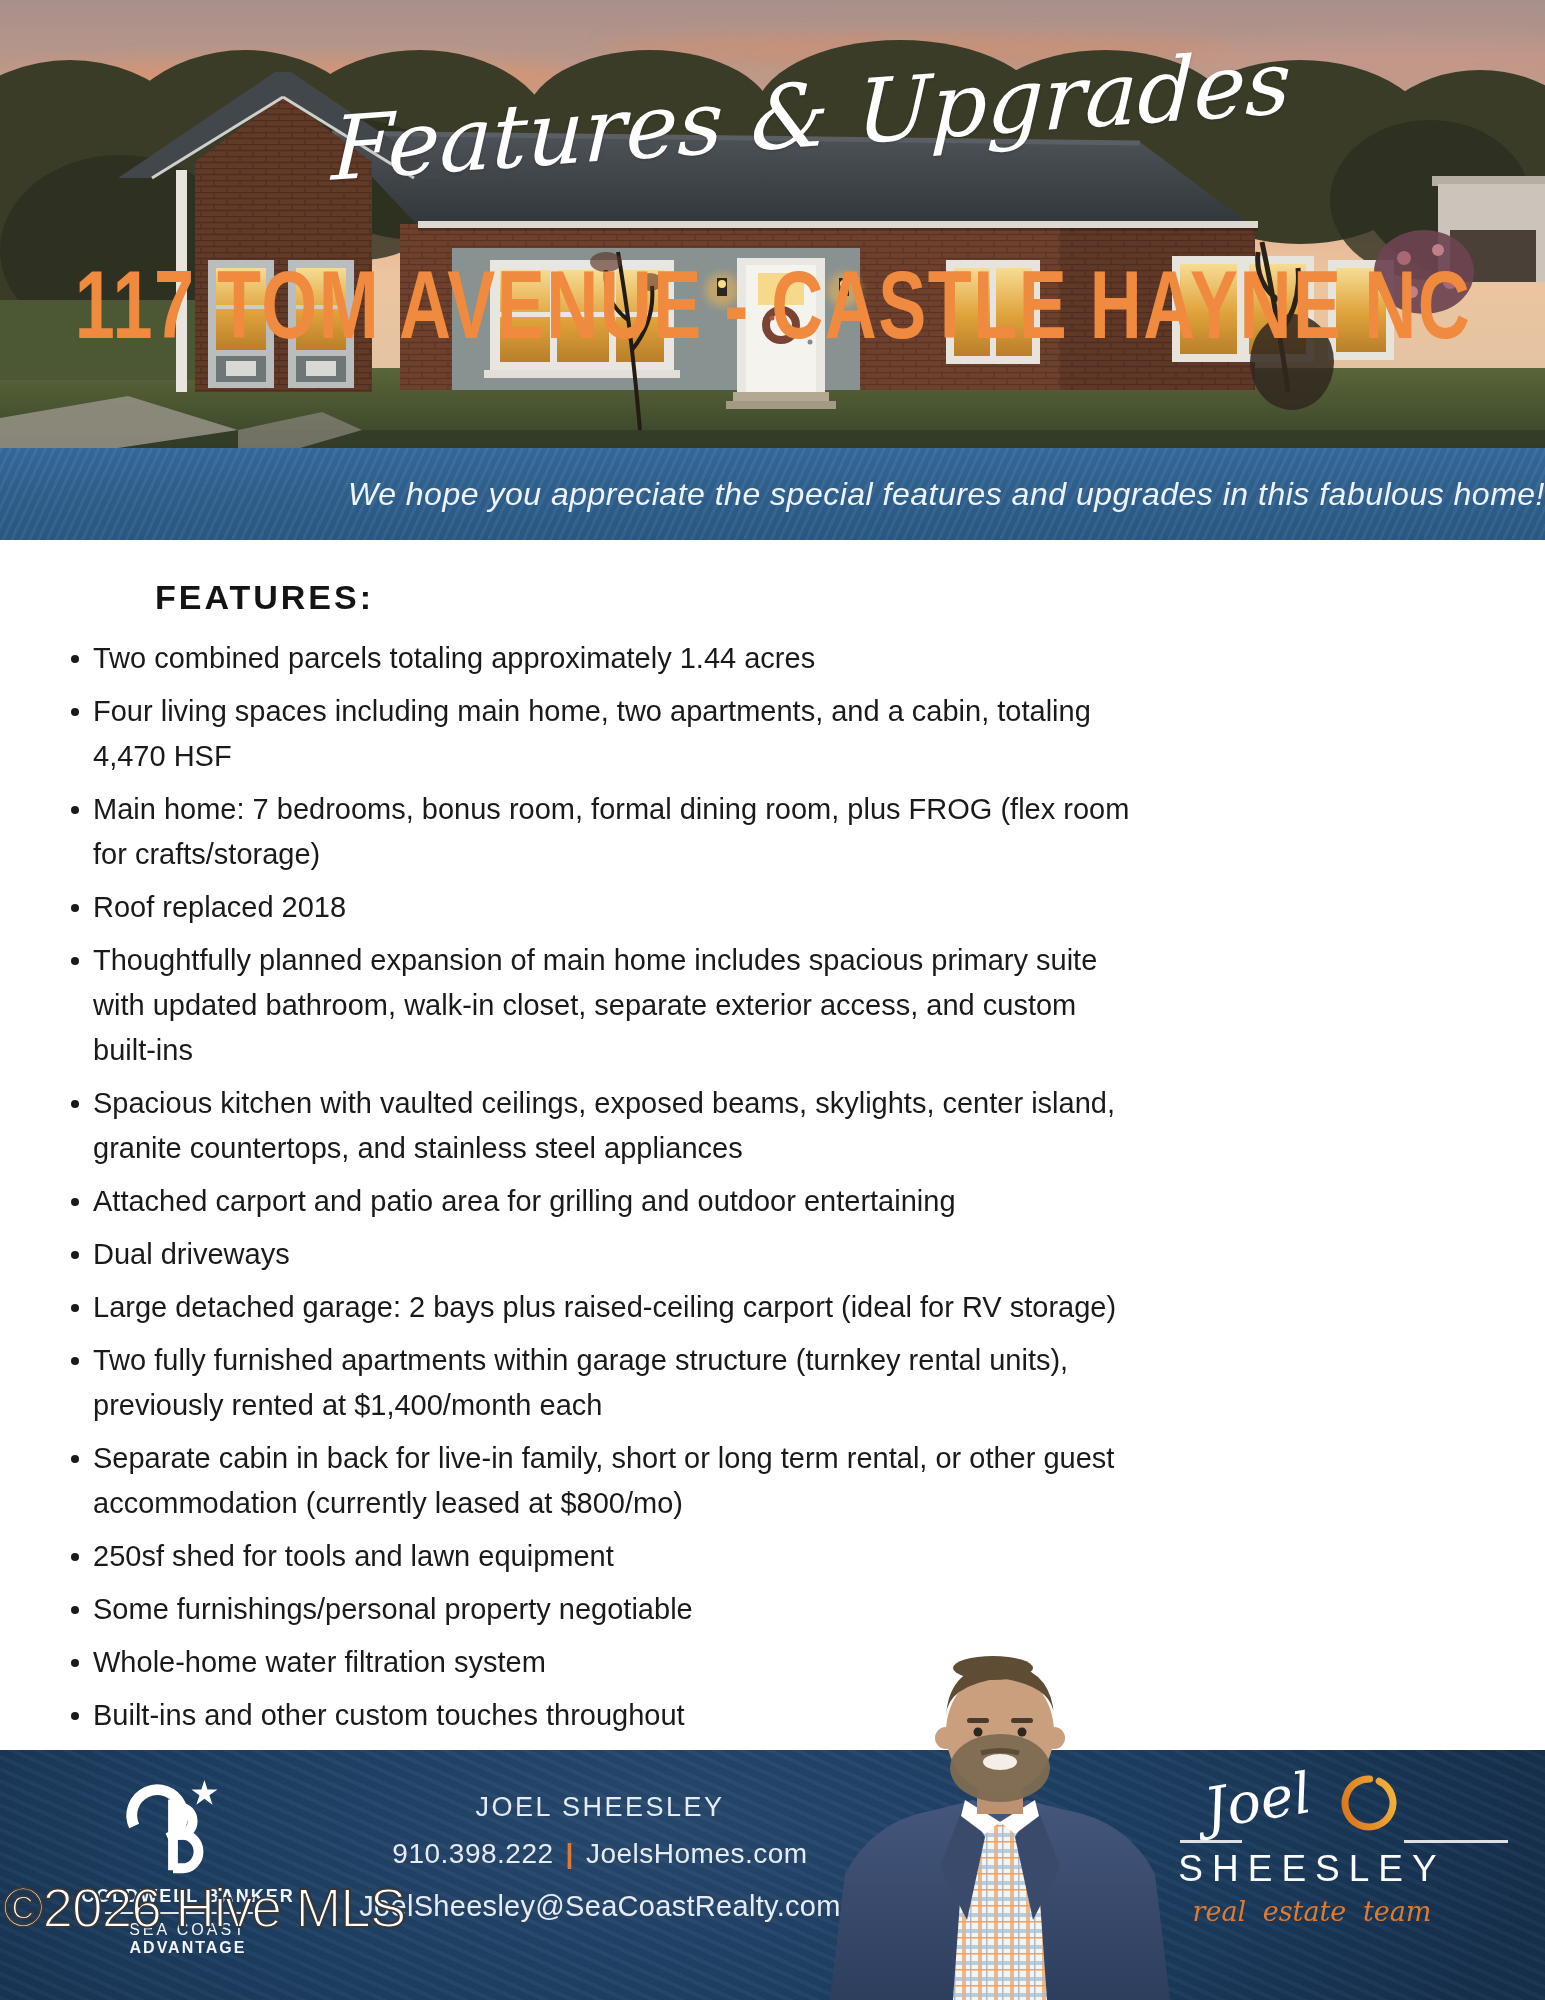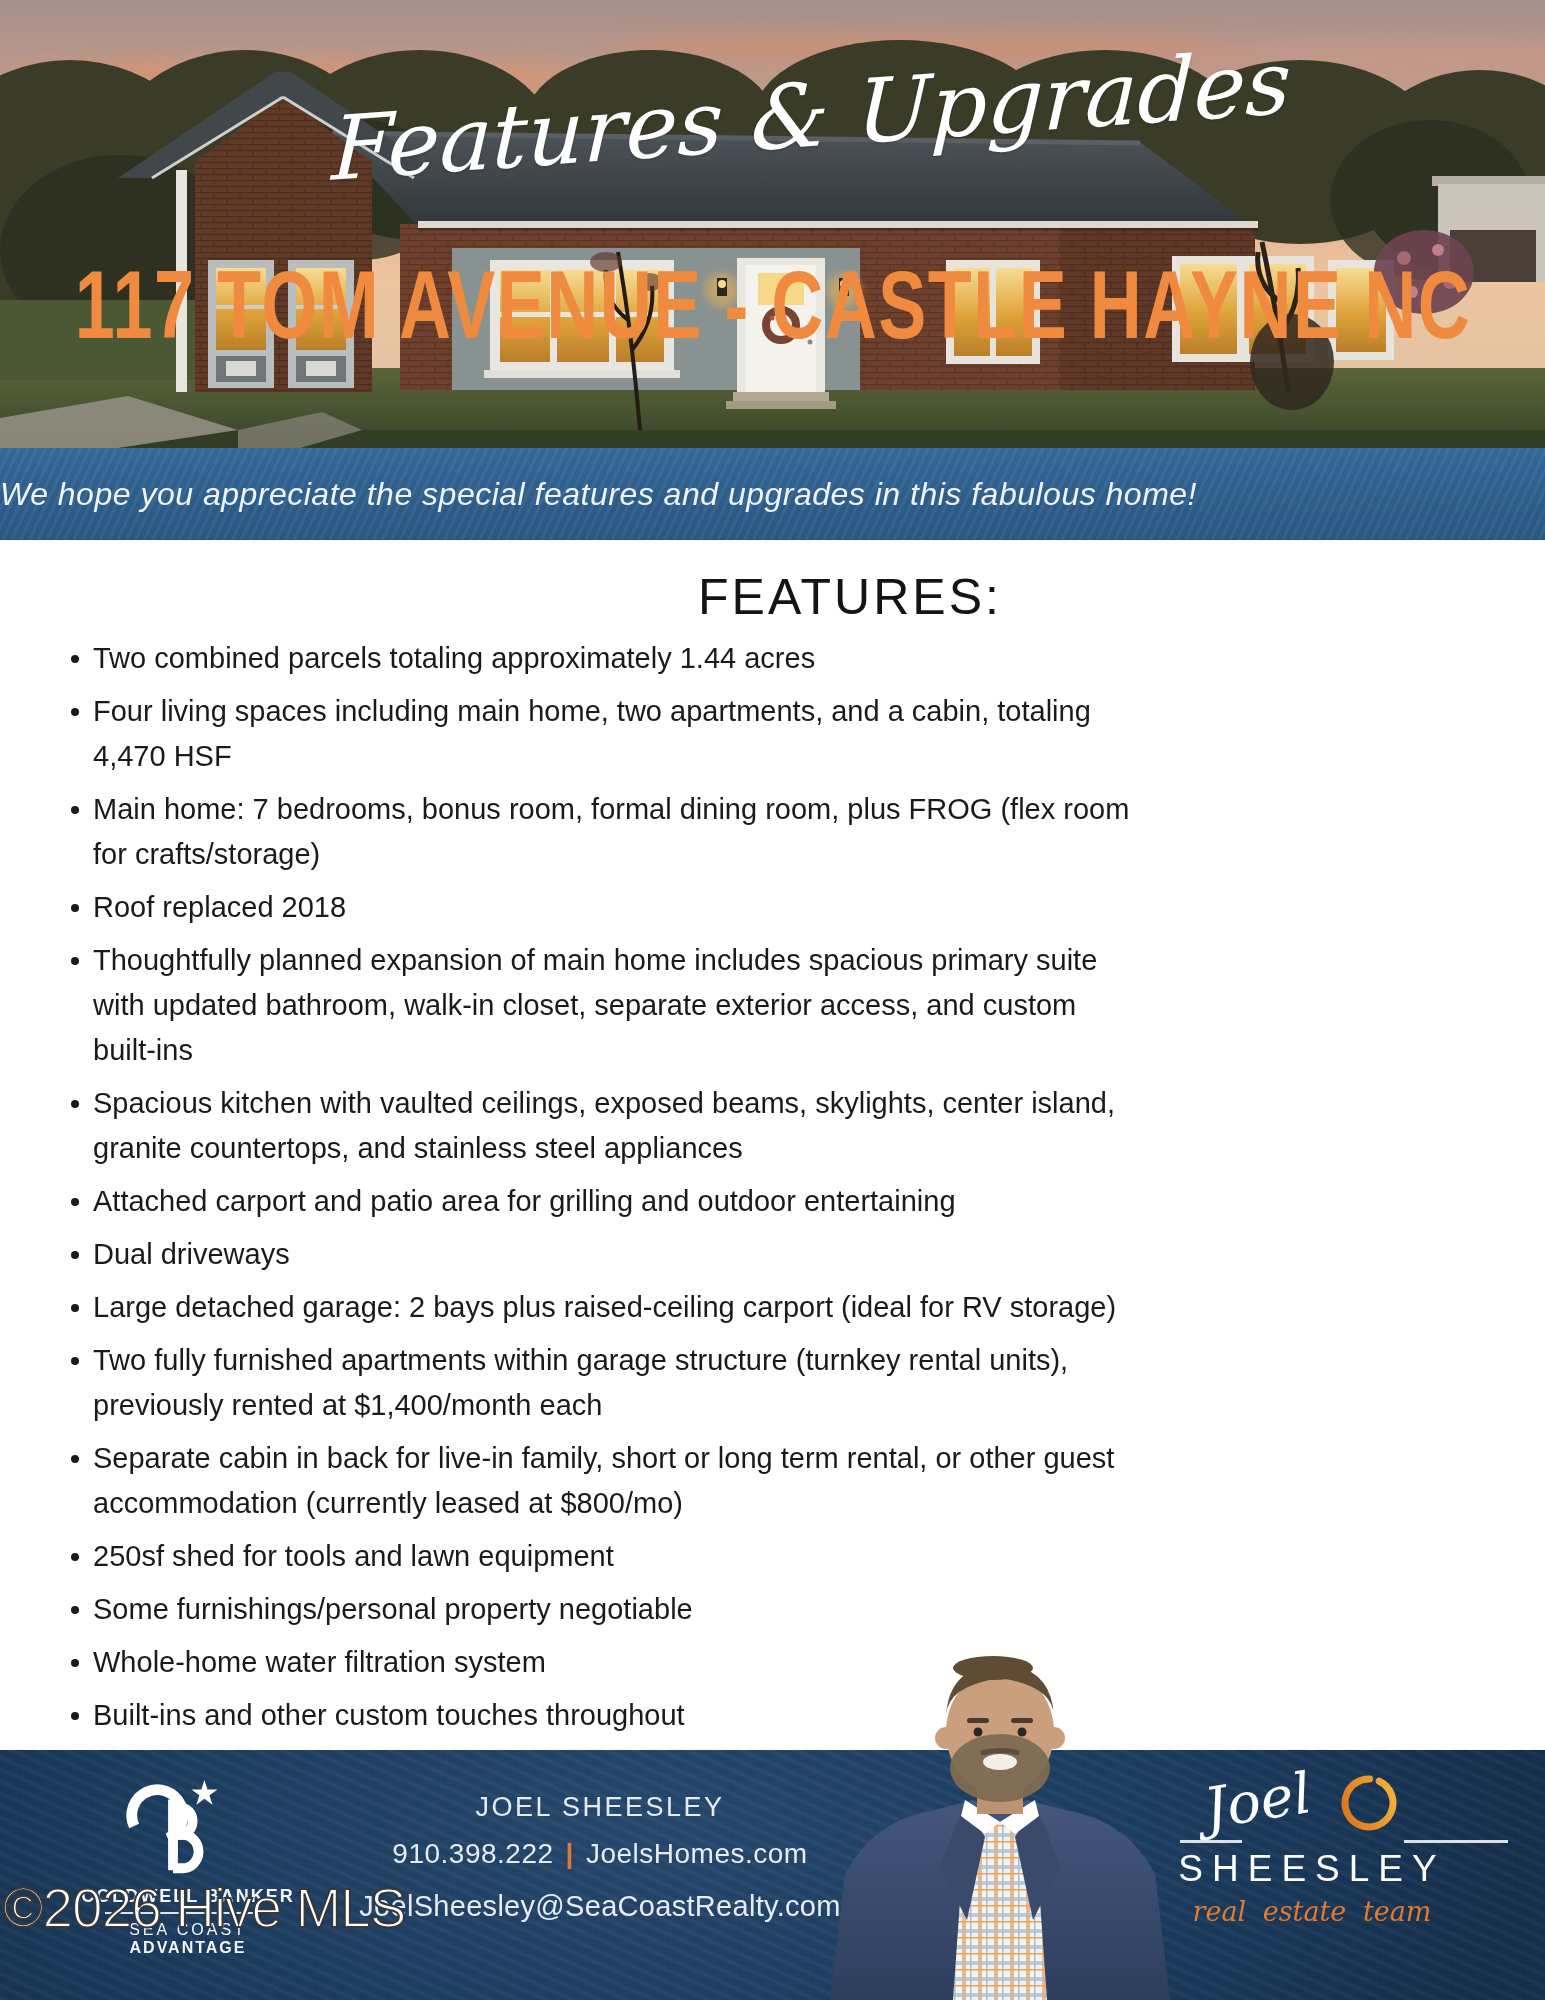--- a/index.html
+++ b/index.html
@@ -12,29 +12,29 @@
   .hero-script{position:absolute;left:50%;top:64px;transform:translateX(-46%) rotate(-4deg) skewX(-6deg);
         font-family:"DejaVu Serif",serif;font-style:italic;font-size:88px;color:#ffffff;
         white-space:nowrap;z-index:3;text-shadow:0 1px 3px rgba(0,0,0,.18);}
   .hero-title{position:absolute;left:50%;top:250px;transform:translateX(-50%) scaleX(.75);
         transform-origin:center;font-size:96px;font-weight:bold;letter-spacing:2px;
         color:#EF8A3E;white-space:nowrap;z-index:3;}
 
   
   .banner{position:absolute;left:0;top:448px;width:1545px;height:92px;
         background:linear-gradient(180deg,#356b9d 0%,#30618F 45%,#2a5a86 100%);
-        display:flex;align-items:center;justify-content:flex-start;z-index:2;}
+        display:flex;align-items:center;justify-content:flex-end;z-index:2;}
   .banner::after{content:"";position:absolute;inset:0;
         background:repeating-linear-gradient(115deg,rgba(255,255,255,.045) 0 3px,rgba(0,0,0,.03) 3px 8px);}
   .banner-text{font-style:italic;font-size:32px;letter-spacing:.5px;color:#eef3f8;z-index:1;}
 
   
   .content{position:absolute;left:0;top:540px;width:1545px;}
-  .features-heading{margin:32px 0 0 155px;font-size:50px;font-weight:normal;
-        letter-spacing:3px;color:#141414;line-height:50px;text-align:center;}
+  .features-heading{margin:32px 0 0 155px;font-size:34px;font-weight:bold;
+        letter-spacing:3px;color:#141414;line-height:50px;}
   ul.features{margin:14px 0 0 0;padding:0;list-style:none;width:1400px;}
   ul.features li{position:relative;margin:8px 0 2px 69px;padding-left:24px;
         font-size:29px;line-height:45px;color:#1a1a1a;white-space:pre-line;}
   ul.features li::before{content:"";position:absolute;left:2px;top:19px;width:8px;height:8px;
         border-radius:50%;background:#1a1a1a;}
 
   
   .footer{position:absolute;left:0;top:1750px;width:1545px;height:250px;
         background:radial-gradient(ellipse 900px 400px at 42% 30%,#27496f 0%,#1d3e62 55%,#16304d 100%);}
   .footer::after{content:"";position:absolute;inset:0;

